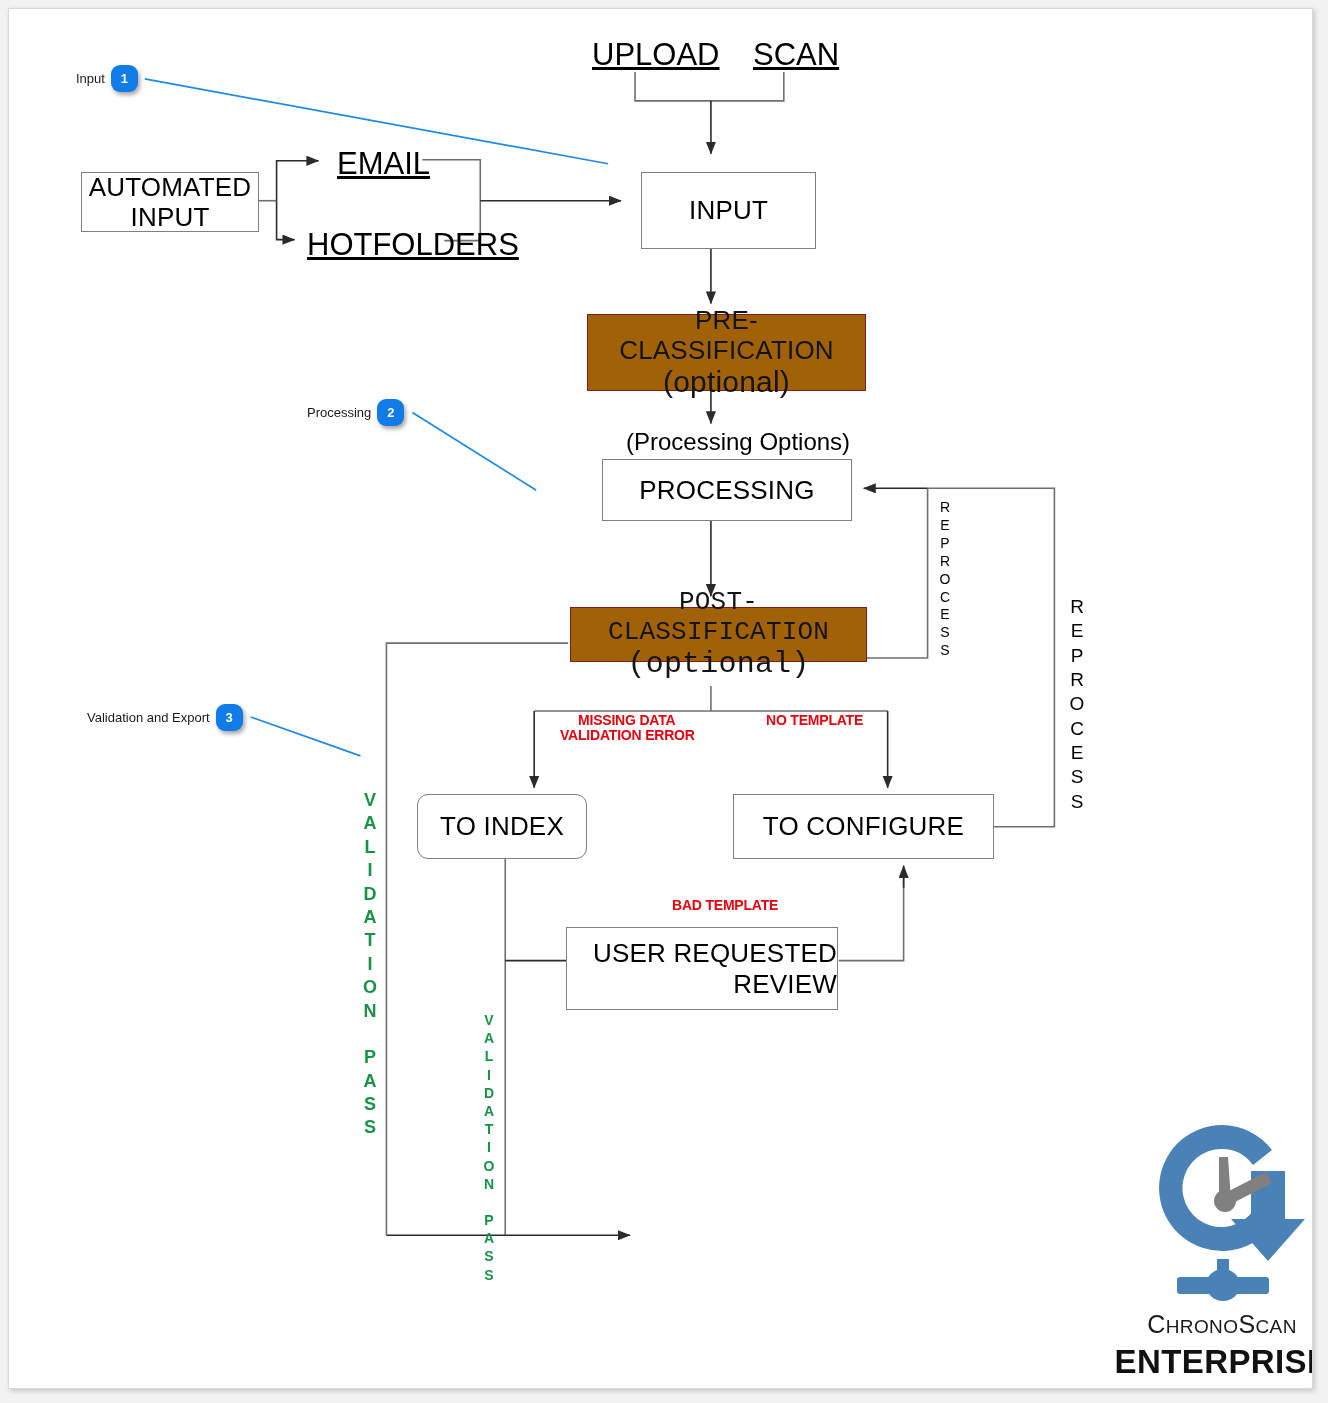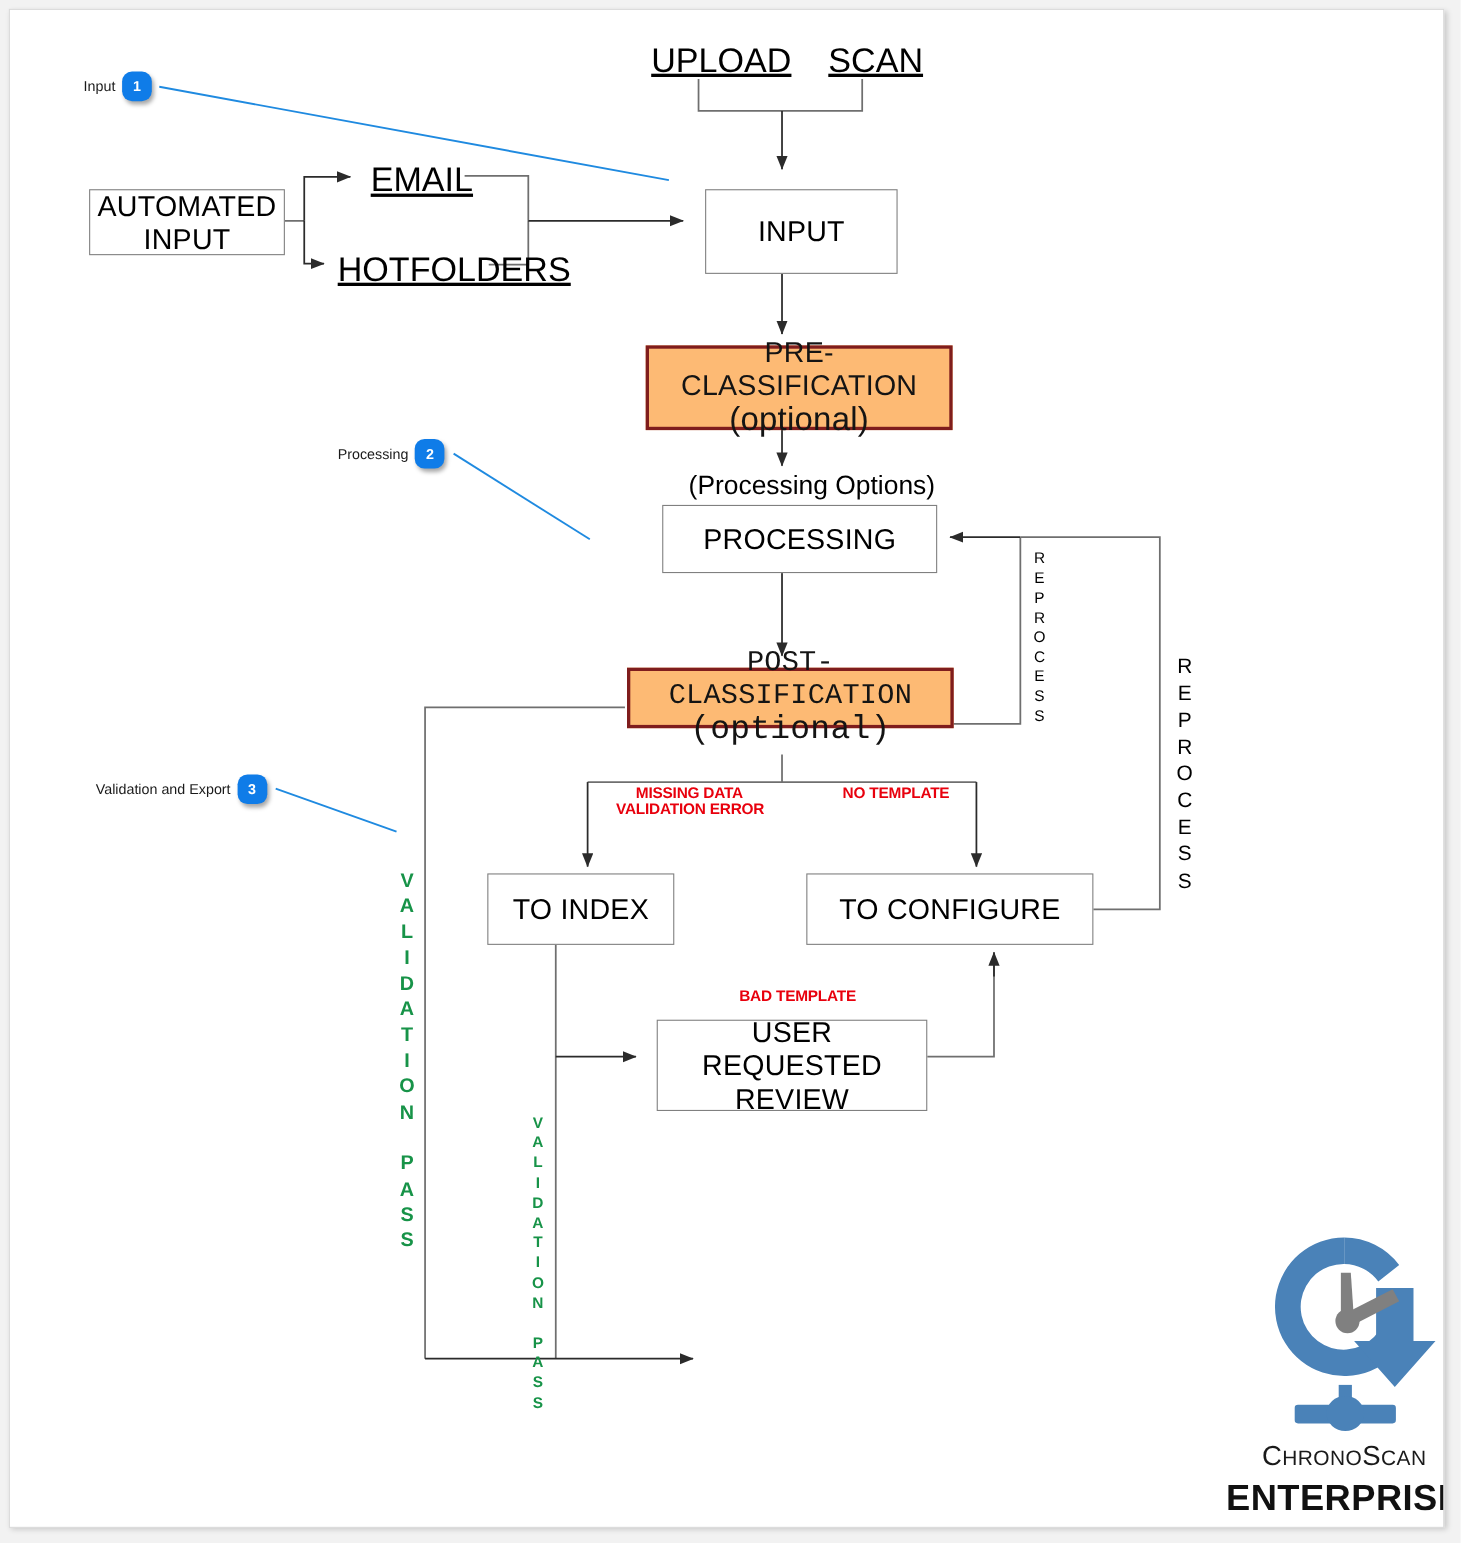--- a/index.html
+++ b/index.html
@@ -39,22 +39,22 @@
     flex-direction: column;
     align-items: center;
     justify-content: center;
     text-align: center;
     color: #000000;
     font-size: 26px;
     line-height: 1.16;
     letter-spacing: 0.2px;
   }
   .box.gray {
-    background: #fdba74;
-    border: 3px solid #7f1d1d;
+    background: #a16207;
+    border: 1px solid #7f1d1d;
     color: #141414;
   }
   .box .sub {
     font-size: 30px;
   }
 
   
   .plainlabel {
     position: absolute;
     font-size: 31px;
@@ -234,29 +234,29 @@
 
     <div class="box" style="left:593px; top:450px; width:250px; height:62px;">
       <div>PROCESSING</div>
     </div>
 
     <div class="box gray" style="left:561px; top:598px; width:297px; height:55px;font-family:Liberation Mono, monospace;">
       <div>POST-CLASSIFICATION</div>
       <div class="sub">(optional)</div>
     </div>
 
-    <div class="box" style="left:434px; top:785px; width:170px; height:65px;">
+    <div class="box" style="left:408px; top:785px; width:170px; height:65px;border-radius:11px;">
       <div>TO INDEX</div>
     </div>
 
     <div class="box" style="left:724px; top:785px; width:261px; height:65px;">
       <div>TO CONFIGURE</div>
     </div>
 
-    <div class="box" style="left:588px; top:918px; width:246px; height:83px;">
+    <div class="box" style="left:557px; top:918px; width:272px; height:83px;align-items:flex-end;">
       <div>USER REQUESTED</div>
       <div>REVIEW</div>
     </div>
 
 
     <div class="errlabel" style="left:551px; top:718px;">VALIDATION ERROR</div>
     <div class="errlabel" style="left:569px; top:703px;">MISSING DATA</div>
     <div class="errlabel" style="left:757px; top:703px;">NO TEMPLATE</div>
     <div class="errlabel" style="left:663px; top:888px;">BAD TEMPLATE</div>
 

